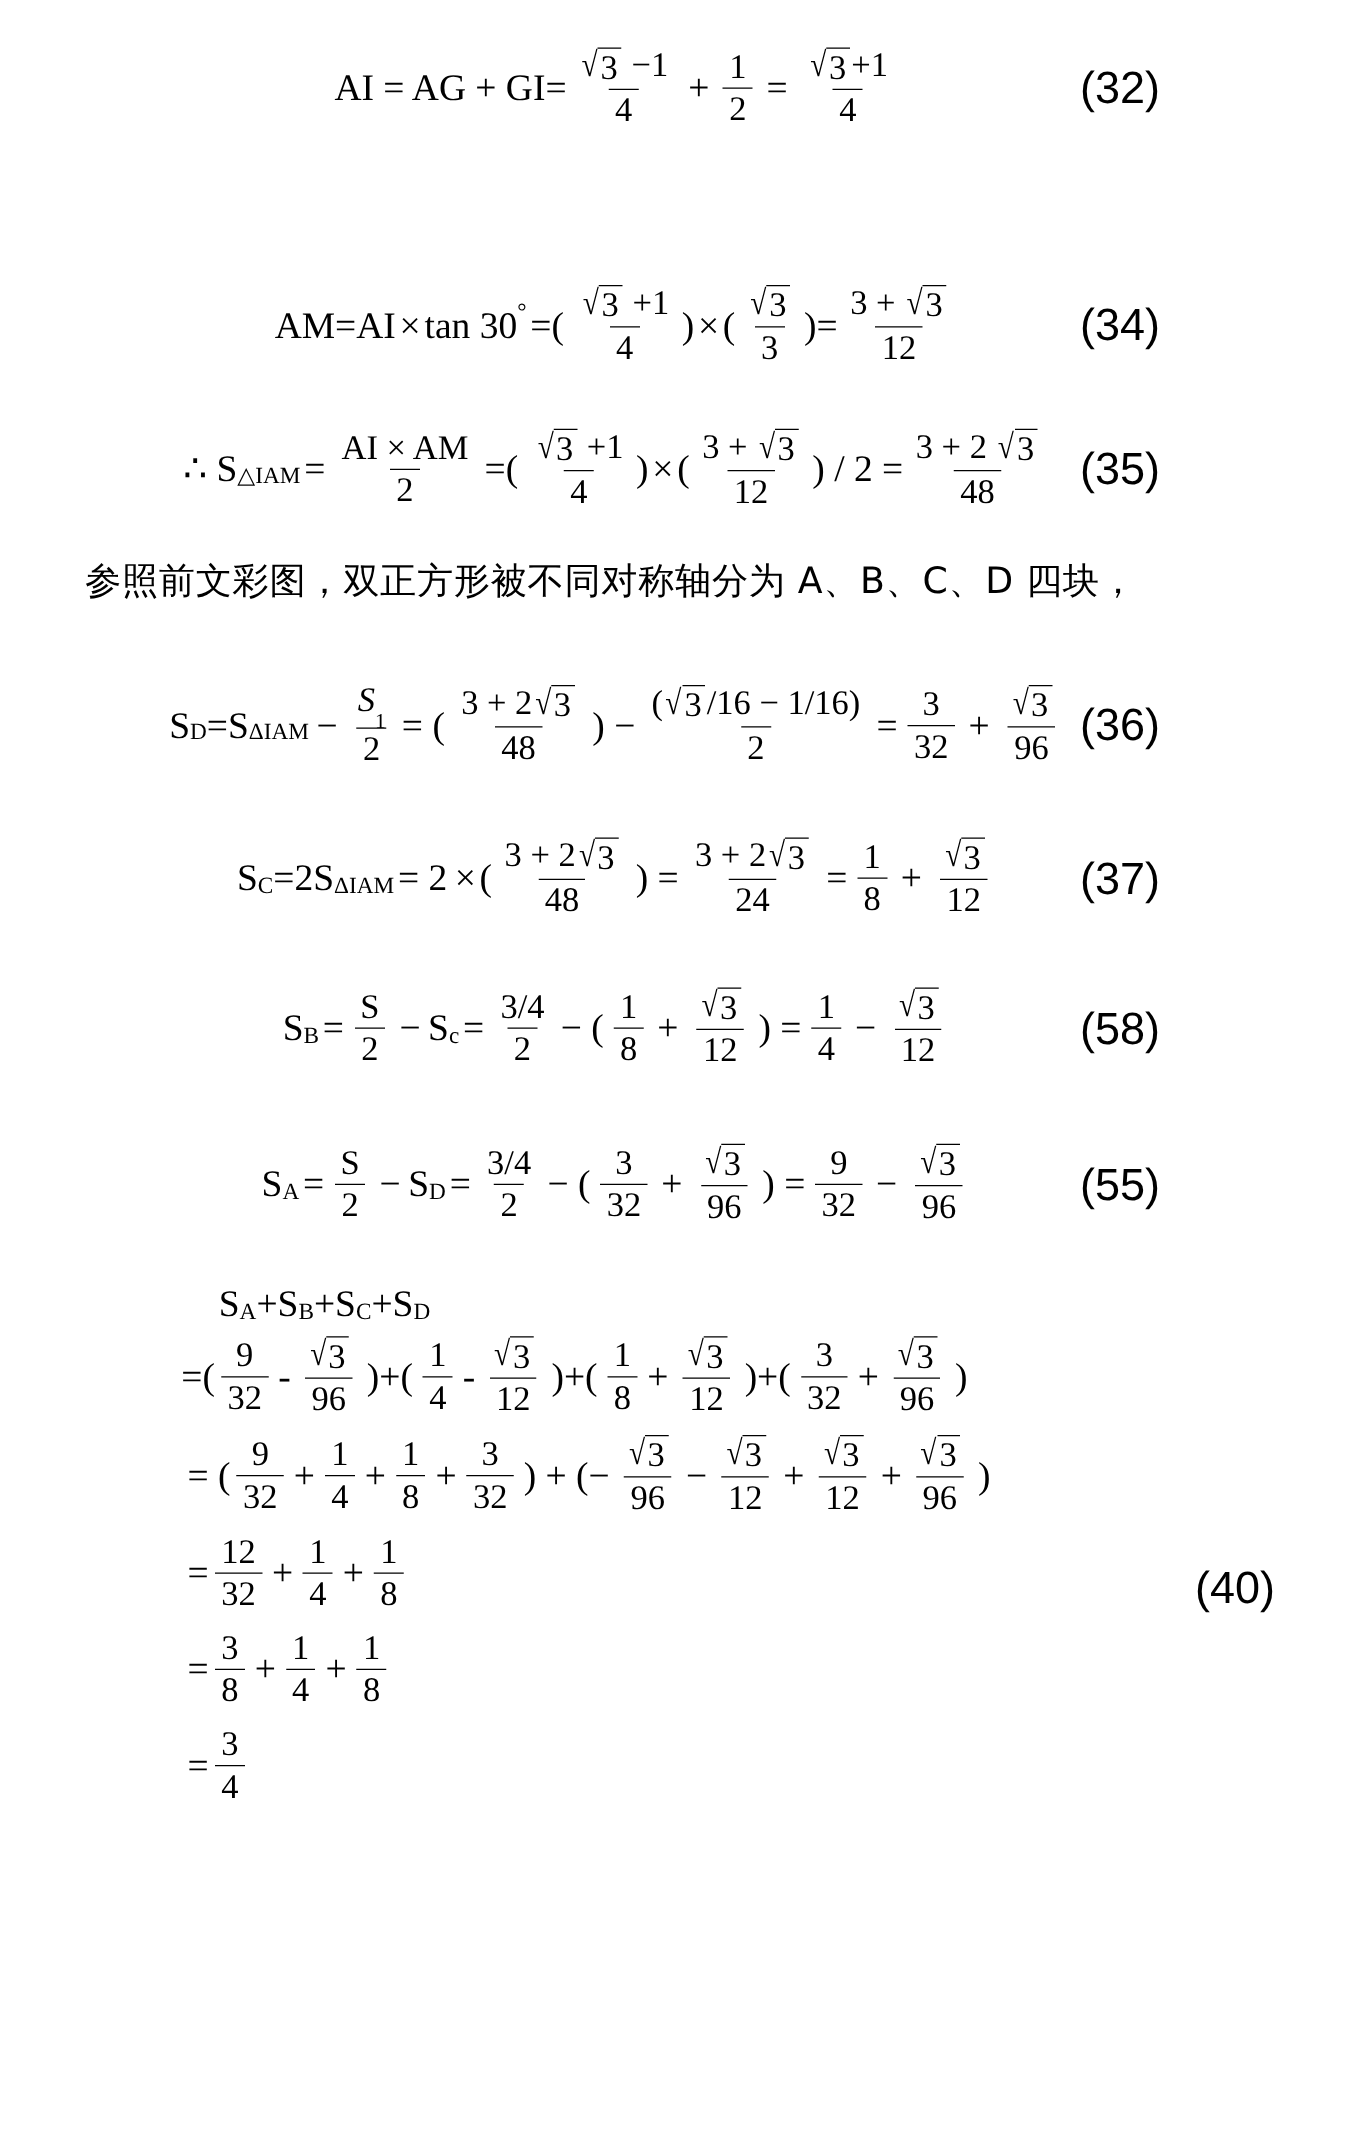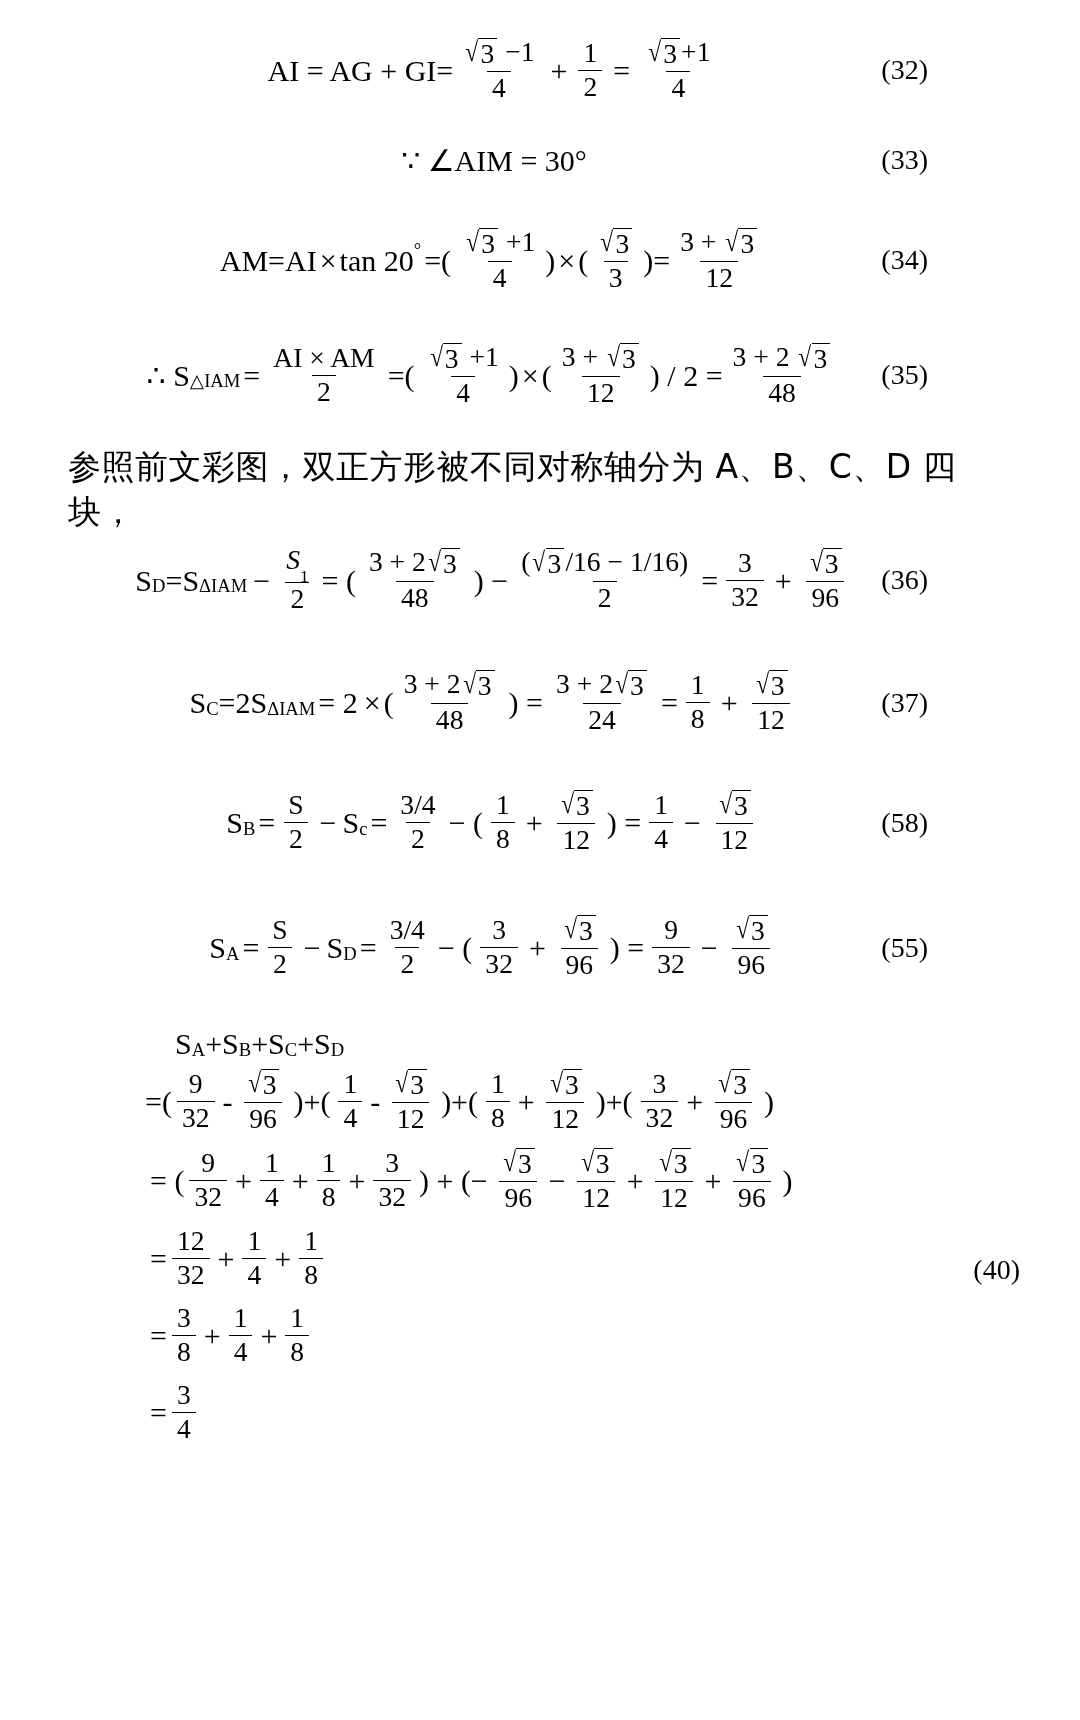--- a/index.html
+++ b/index.html
@@ -29,22 +29,22 @@
     display: flex;
     align-items: center;
     justify-content: center;
     width: 988px;
   }
   .eq-num {
     position: absolute;
     right: 60px;
     top: 50%;
     transform: translateY(-50%);
-    font-size: 28px;
-    font-family: Liberation Serif, serif;
+    font-size: 36px;
+    font-family: Liberation Sans, sans-serif;
   }
   .math {
     font-size: 30px;
     line-height: 1.1;
     display: inline-flex;
     align-items: center;
     white-space: nowrap;
   }
 
   .frac {
@@ -97,21 +97,21 @@
     padding: 1px 3px 0 2px;
   }
 
   .zh {
     font-family: "DejaVu Sans", "Liberation Sans", sans-serif;
     font-size: 28px;
   }
 
   .text-line {
     position: absolute;
-    font-size: 33px;
+    font-size: 29px;
     letter-spacing: 0.5px;
   }
 
   .stack {
     display: flex;
     flex-direction: column;
     align-items: flex-start;
   }
   .stack .line {
     display: flex;
@@ -144,30 +144,26 @@
         <span class="num"><span class="sqrt">
               <span class="radical">√</span>
               <span class="radicand">3</span>
             </span><span>+1</span></span>
         <span class="den">4</span>
       </span>
     </div>
     <span class="eq-num">(32)</span>
   </div>
 
-  <div class="eq-row" style="position:absolute; top:135px; left:0; height:50px;">
-    <div class="math">∵ ∠AIM = 30°</div>
-    <span class="eq-num">(33)</span>
-  </div>
 
   <div class="eq-row" style="position:absolute; top:215px; left:0; height:90px;">
     <div class="math">
       <span>AM=AI</span>
       <span class="opn">×</span>
-      <span>tan 20</span>
+      <span>tan 30</span>
       <span class="sup">°</span>
       <span class="opn">=(</span>
       <span class="frac">
         <span class="num"><span class="sqrt">
               <span class="radical">√</span>
               <span class="radicand">3</span>
             </span> <span>+1</span></span>
         <span class="den">4</span>
       </span>
       <span>)</span>

